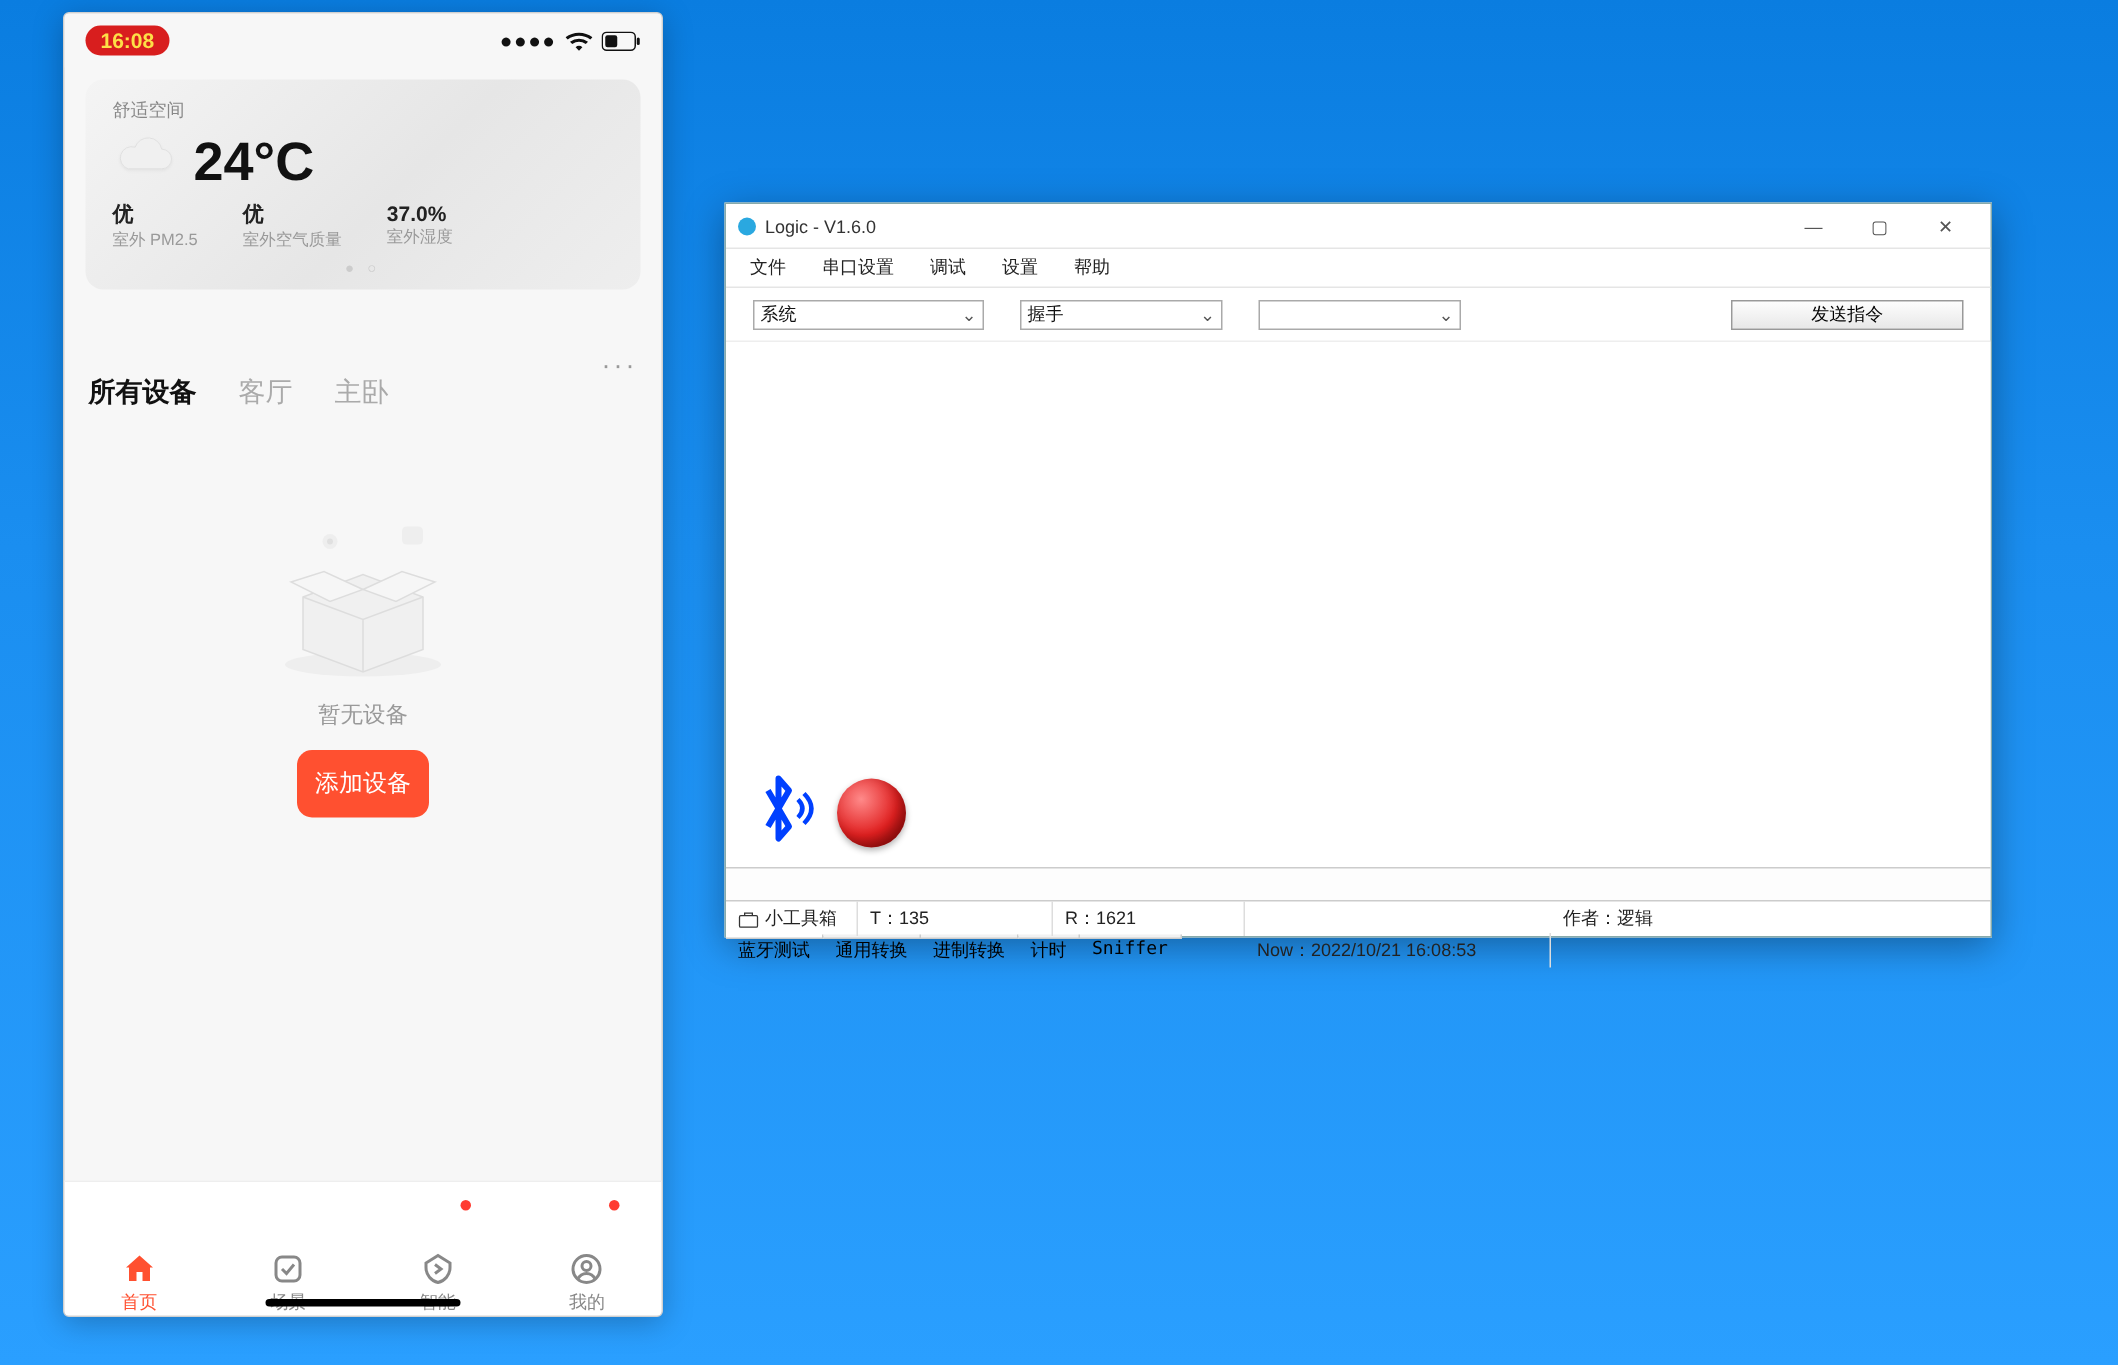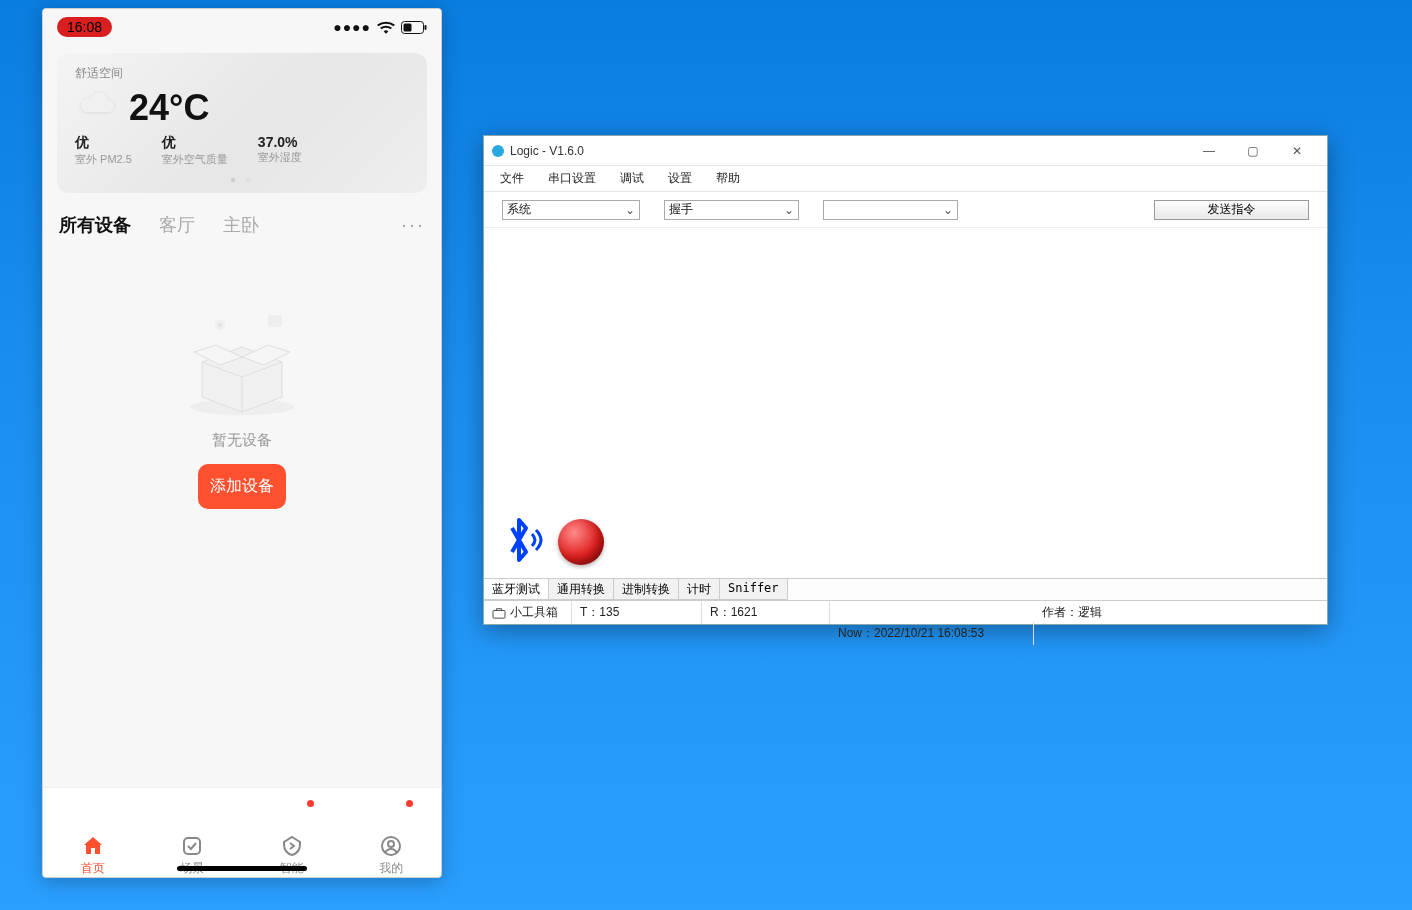--- a/index.html
+++ b/index.html
@@ -18,21 +18,21 @@
     border: 1px solid #d0d0d0; border-radius: 4px;
     box-shadow: 0 4px 20px rgba(0,0,0,.25);
     overflow: hidden;
     display: flex; flex-direction: column;
   }
   .statusbar {
     height: 36px; display:flex; align-items:center; justify-content:space-between;
     padding: 0 14px; background:#f7f7f7;
   }
   .time-pill {
-    background:#d81e1e; color:#000000; font-size:14px; font-weight:400;
+    background:#d81e1e; color:#fde047; font-size:14px; font-weight:700;
     padding:2px 10px; border-radius:12px;
   }
   .status-right { display:flex; align-items:center; gap:6px; color:#111; }
   .sig-dots { font-size:14px; letter-spacing:1px; }
   .wifi-icon svg, .batt-icon svg { display:block; }
   .topbar {
     position:relative; height:56px; display:flex; align-items:center;
     padding:0 16px; justify-content:space-between;
   }
   .home-dd { color:#777; font-size:16px; display:flex; align-items:center; gap:4px; }
@@ -66,21 +66,21 @@
   .wc-temp { font-size:36px; font-weight:700; color:#111; }
   .wc-row { display:flex; gap:30px; }
   .wc-col { display:flex; flex-direction:column; }
   .wc-val { font-size:14px; color:#222; font-weight:600; }
   .wc-sub { font-size:11px; color:#999; }
   .wc-dots { text-align:center; color:#ccc; font-size:10px; letter-spacing:3px; margin-top:2px; }
 
   .tabs {
     display:flex; align-items:center; padding: 10px 16px; gap:28px;
   }
-  .tabs .tab { font-size:18px; color:#aaa; cursor:pointer; }
+  .tabs .tab { font-size:18px; color:#aaa; cursor:pointer;margin-top:36px; }
   .tabs .tab.active { color:#111; font-weight:700; }
   .tabs .more { margin-left:auto; color:#999; font-size:18px; letter-spacing:2px; cursor:pointer; }
 
   .empty-area {
     flex:1; display:flex; flex-direction:column; align-items:center;
     padding-top:60px; gap:14px;
   }
   .box-illust { width:140px; height:110px; position:relative; }
   .box-illust svg { position:absolute; inset:0; }
   .empty-text { color:#999; font-size:15px; }
@@ -134,21 +134,21 @@
     height:36px; display:flex; align-items:center; gap:24px; padding:0 18px;
     border-bottom:1px solid #eee;
   }
   .combo {
     height:20px; border:1px solid #aaa; background:#fff; font-size:12px;
     display:flex; align-items:center; justify-content:space-between;
     padding:0 4px; cursor:pointer;
   }
   .combo .sel { color:#111; }
   .combo .arrow { color:#555; font-size:12px; }
-  .c1 { width:138px; } .c2 { width:135px; } .c3 { width:135px; }
+  .c1 { width:154px; } .c2 { width:135px; } .c3 { width:135px; }
   .send-btn {
     width:155px; height:20px; border:1px solid #999;
     background:linear-gradient(#fdfdfd,#e8e8e8);
     font-size:12px; display:flex; align-items:center; justify-content:center;
     cursor:pointer; margin-left:auto;
   }
 
   .content-area {
     flex:1; position:relative; background:#fff; overflow:hidden;
   }
@@ -159,21 +159,21 @@
     background: radial-gradient(circle at 35% 30%,#ff8a8a 0%, #e02020 55%, #8a0000 100%);
     box-shadow: inset -4px -4px 8px rgba(0,0,0,.25), 0 2px 4px rgba(0,0,0,.3);
   }
 
   .bottom-tabs {
     height:22px; display:flex; align-items:stretch; font-size:12px;
     border-top:1px solid #ccc; background:#fdfdfd;
   }
   .btab {
     padding:2px 8px 0; border:1px solid #ccc; border-top:none; border-left:none;
-    background:#f2f2f2; cursor:pointer; font-family: Consolas,"SimSun",monospace;
+    background:#f2f2f2; cursor:pointer; font-family: Consolas,"SimSun",monospace; margin-top: 44px;
   }
   .btab.active { background:#fff; }
 
   .statusbar2 {
     height:24px; display:flex; align-items:center; border-top:1px solid #ccc;
     font-size:12px; color:#222;
   }
   .sb-seg { padding:0 8px; border-right:1px solid #ddd; height:100%; display:flex; align-items:center; }
   .sb-icon { width:14px; height:12px; margin-right:4px; }
   .sb-seg.flex1 { flex:0 0 88px; }

